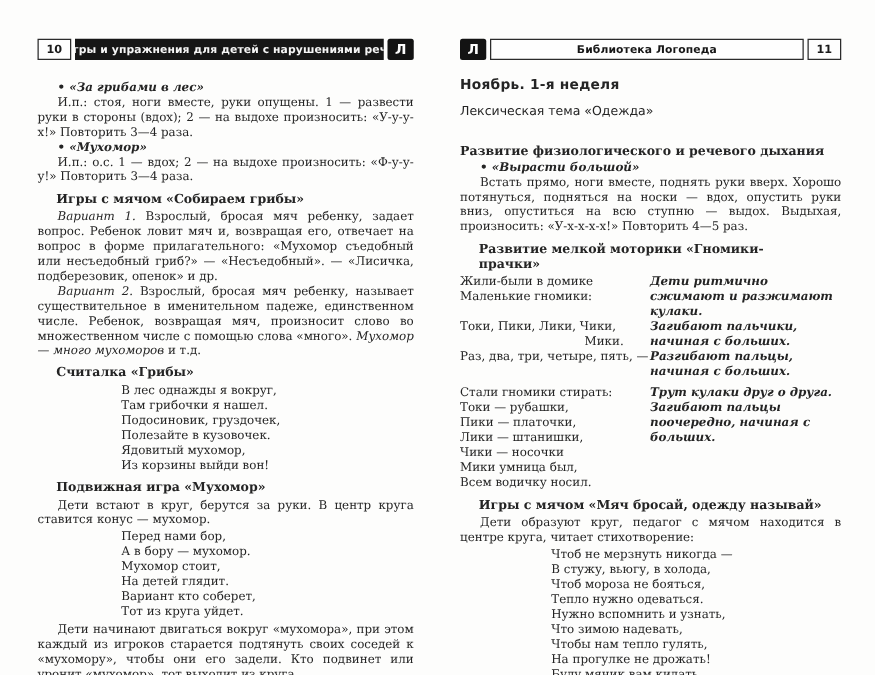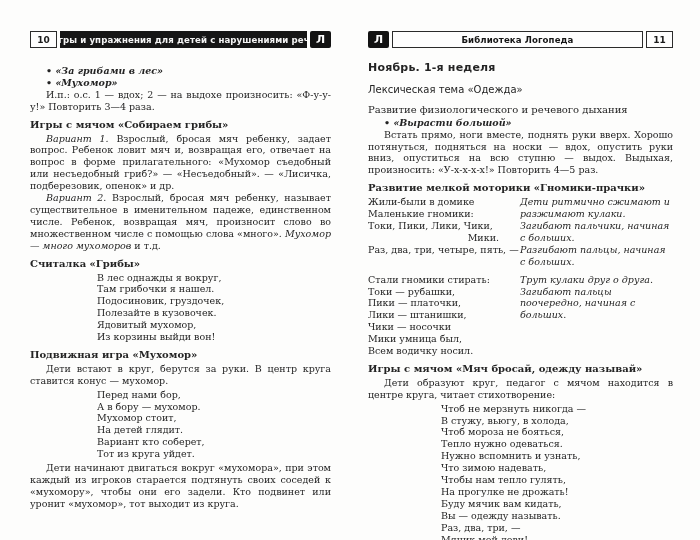--- a/index.html
+++ b/index.html
@@ -35,50 +35,51 @@
     width:21px; background:#131313; color:#fcfcfc; border-radius:2px;
     display:flex; align-items:center; justify-content:center;
     font-family:"DejaVu Sans", sans-serif; font-weight:bold; font-size:11px;
   }
 
   
   .content { margin-top:17px; font-size:9.5px; line-height:11.9px; }
   .para { text-indent:16px; text-align:justify; }
   .bullet-head { text-indent:16px; font-weight:bold; font-style:italic; }
   .it { font-style:italic; }
-  .serif-h { font-weight:bold; font-size:10px; margin:6px 0 2px; }
+  .serif-h { font-weight:bold; font-size:10px; margin:6px 15px 2px; }
   .poem { margin:2px 0 2px 67px; }
   .page-right .poem { margin-left:73px; }
 
   
   .h-week  { font-family:"DejaVu Sans", sans-serif; font-weight:bold; font-size:11px;  margin:14px 0 0; letter-spacing:.2px; }
   .h-topic { font-family:"DejaVu Sans", sans-serif; font-size:10px; margin:10px 0 0; }
-  .h-breath{ font-weight:normal; font-size:10px; margin:8px 0 1px; }
+  .h-breath{ font-weight:bold; font-size:10px; margin:20px 0 1px; }
 
   
   .g-row  { display:flex; }
   .g-left { width:152px; flex:0 0 152px; }
-  .g-right{ flex:1; font-style:italic; }
+  .g-right{ flex:1; font-style:italic;font-weight:bold; }
   .align-right { text-align:right; padding-right:21px; }
 </style>
 </head>
 <body>
 
 <div class="spread">
 
   <div class="page page-left">
 
     <div class="hdr">
       <div class="hdr-num">10</div>
       <div class="hdr-bar dark">Игры и упражнения для детей с нарушениями речи</div>
       <div class="hdr-logo">Л</div>
     </div>
 
     <div class="content">
       <div class="bullet-head">• «За грибами в лес»</div>
+      <div class="para">И.п.: стоя, ноги вместе, руки опущены. 1 — развести руки в стороны (вдох); 2 — на выдохе произносить: «У-у-у-х!» Повторить 3—4 раза.</div>
 
       <div class="bullet-head">• «Мухомор»</div>
       <div class="para">И.п.: о.с. 1 — вдох; 2 — на выдохе произносить: «Ф-у-у-у!» Повторить 3—4 раза.</div>
 
       <div class="serif-h">Игры с мячом «Собираем грибы»</div>
       <div class="para"><span class="it">Вариант 1.</span><span> Взрослый, бросая мяч ребенку, задает вопрос. Ребенок ловит мяч и, возвращая его, отвечает на вопрос в форме прилагательного: «Мухомор съедобный или несъедобный гриб?» — «Несъедобный». — «Лисичка, подберезовик, опенок» и др.</span></div>
       <div class="para"><span class="it">Вариант 2.</span><span> Взрослый, бросая мяч ребенку, называет существительное в именительном падеже, единственном числе. Ребенок, возвращая мяч, произносит слово во множественном числе с помощью слова «много». </span><span class="it">Мухомор — много мухоморов</span><span> и т.д.</span></div>
 
       <div class="serif-h">Считалка «Грибы»</div>
       <div class="poem">

